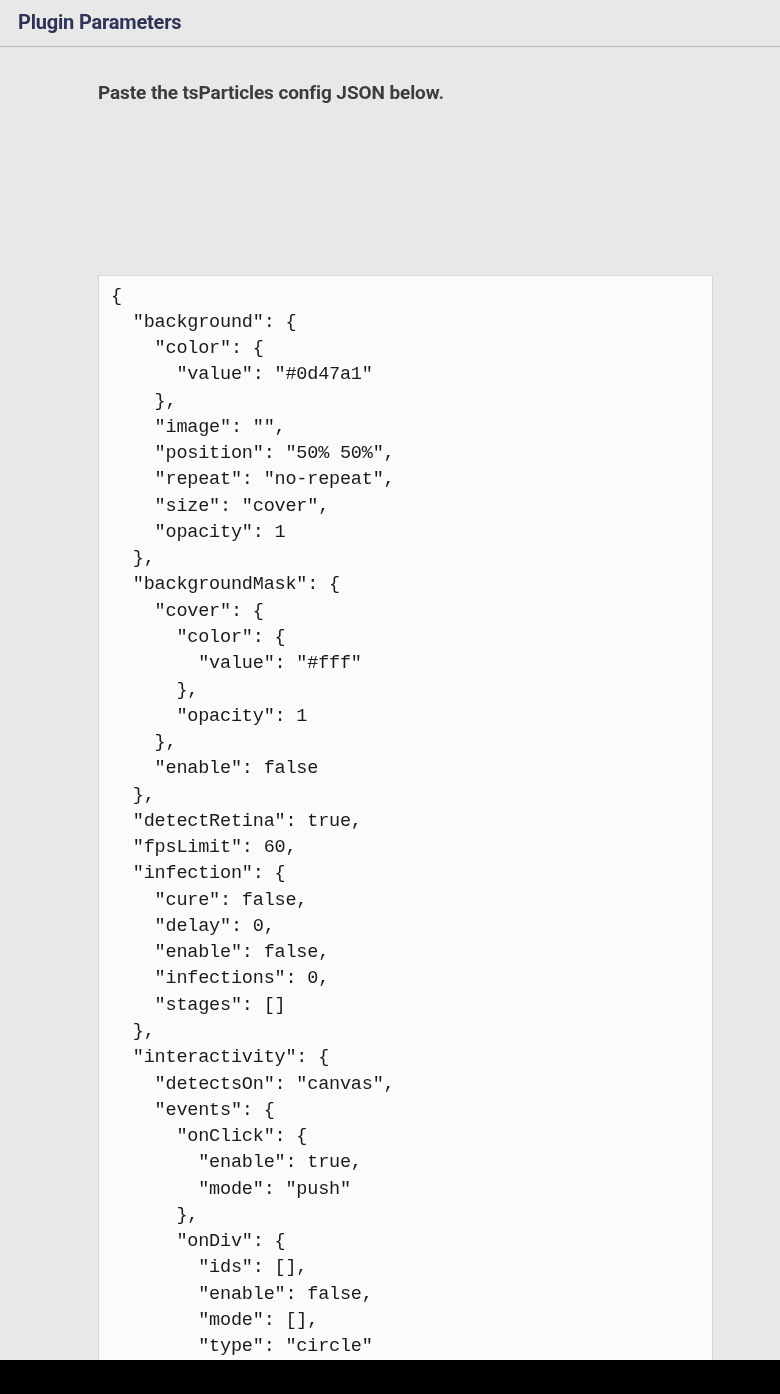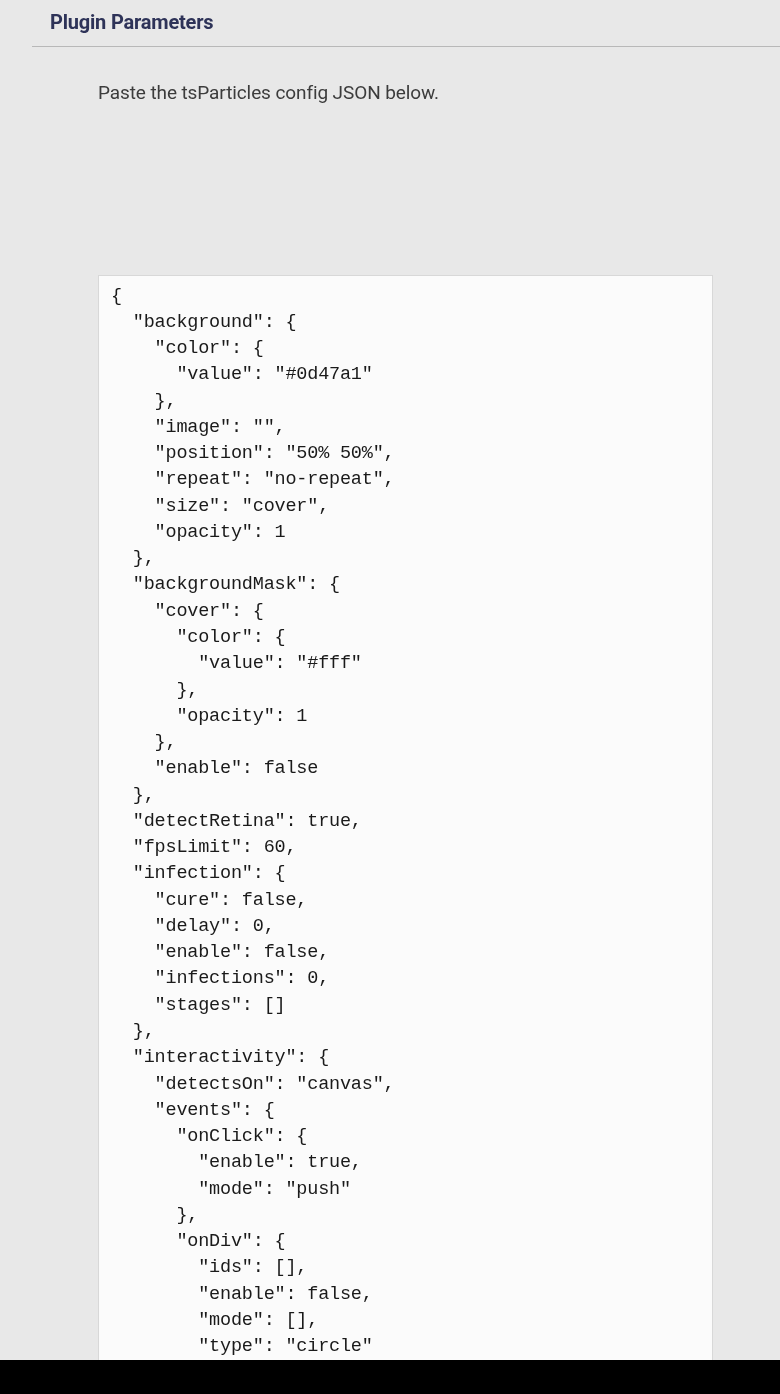--- a/index.html
+++ b/index.html
@@ -11,36 +11,35 @@
       font-family: -apple-system, BlinkMacSystemFont, "Segoe UI", Roboto, Helvetica, Arial, sans-serif;
       background: #e8e8e8;
       width: 780px;
       height: 1394px;
       overflow: hidden;
       position: relative;
     }
     .header {
       padding: 10px 18px 12px 18px;
       border-bottom: 1px solid #b8b8b8;
-      margin-left: 32px;
     }
     .header-title {
       font-size: 20px;
       font-weight: 700;
       color: #2e3358;
       letter-spacing: -0.2px;
     }
     .content-area {
       padding: 32px 0 0 98px;
     }
     .instruction-text {
       font-size: 19px;
       color: #3c3c3c;
       line-height: 1.45;
-      font-weight: 400;
+      font-weight: 700;
       letter-spacing: -0.1px;
     }
     .config-container {
       margin-top: 168px;
       background: #fbfbfb;
       border: 1px solid #d8d8d8;
       border-top: 1px solid #d8d8d8;
       width: 615px;
       overflow: hidden;
     }

